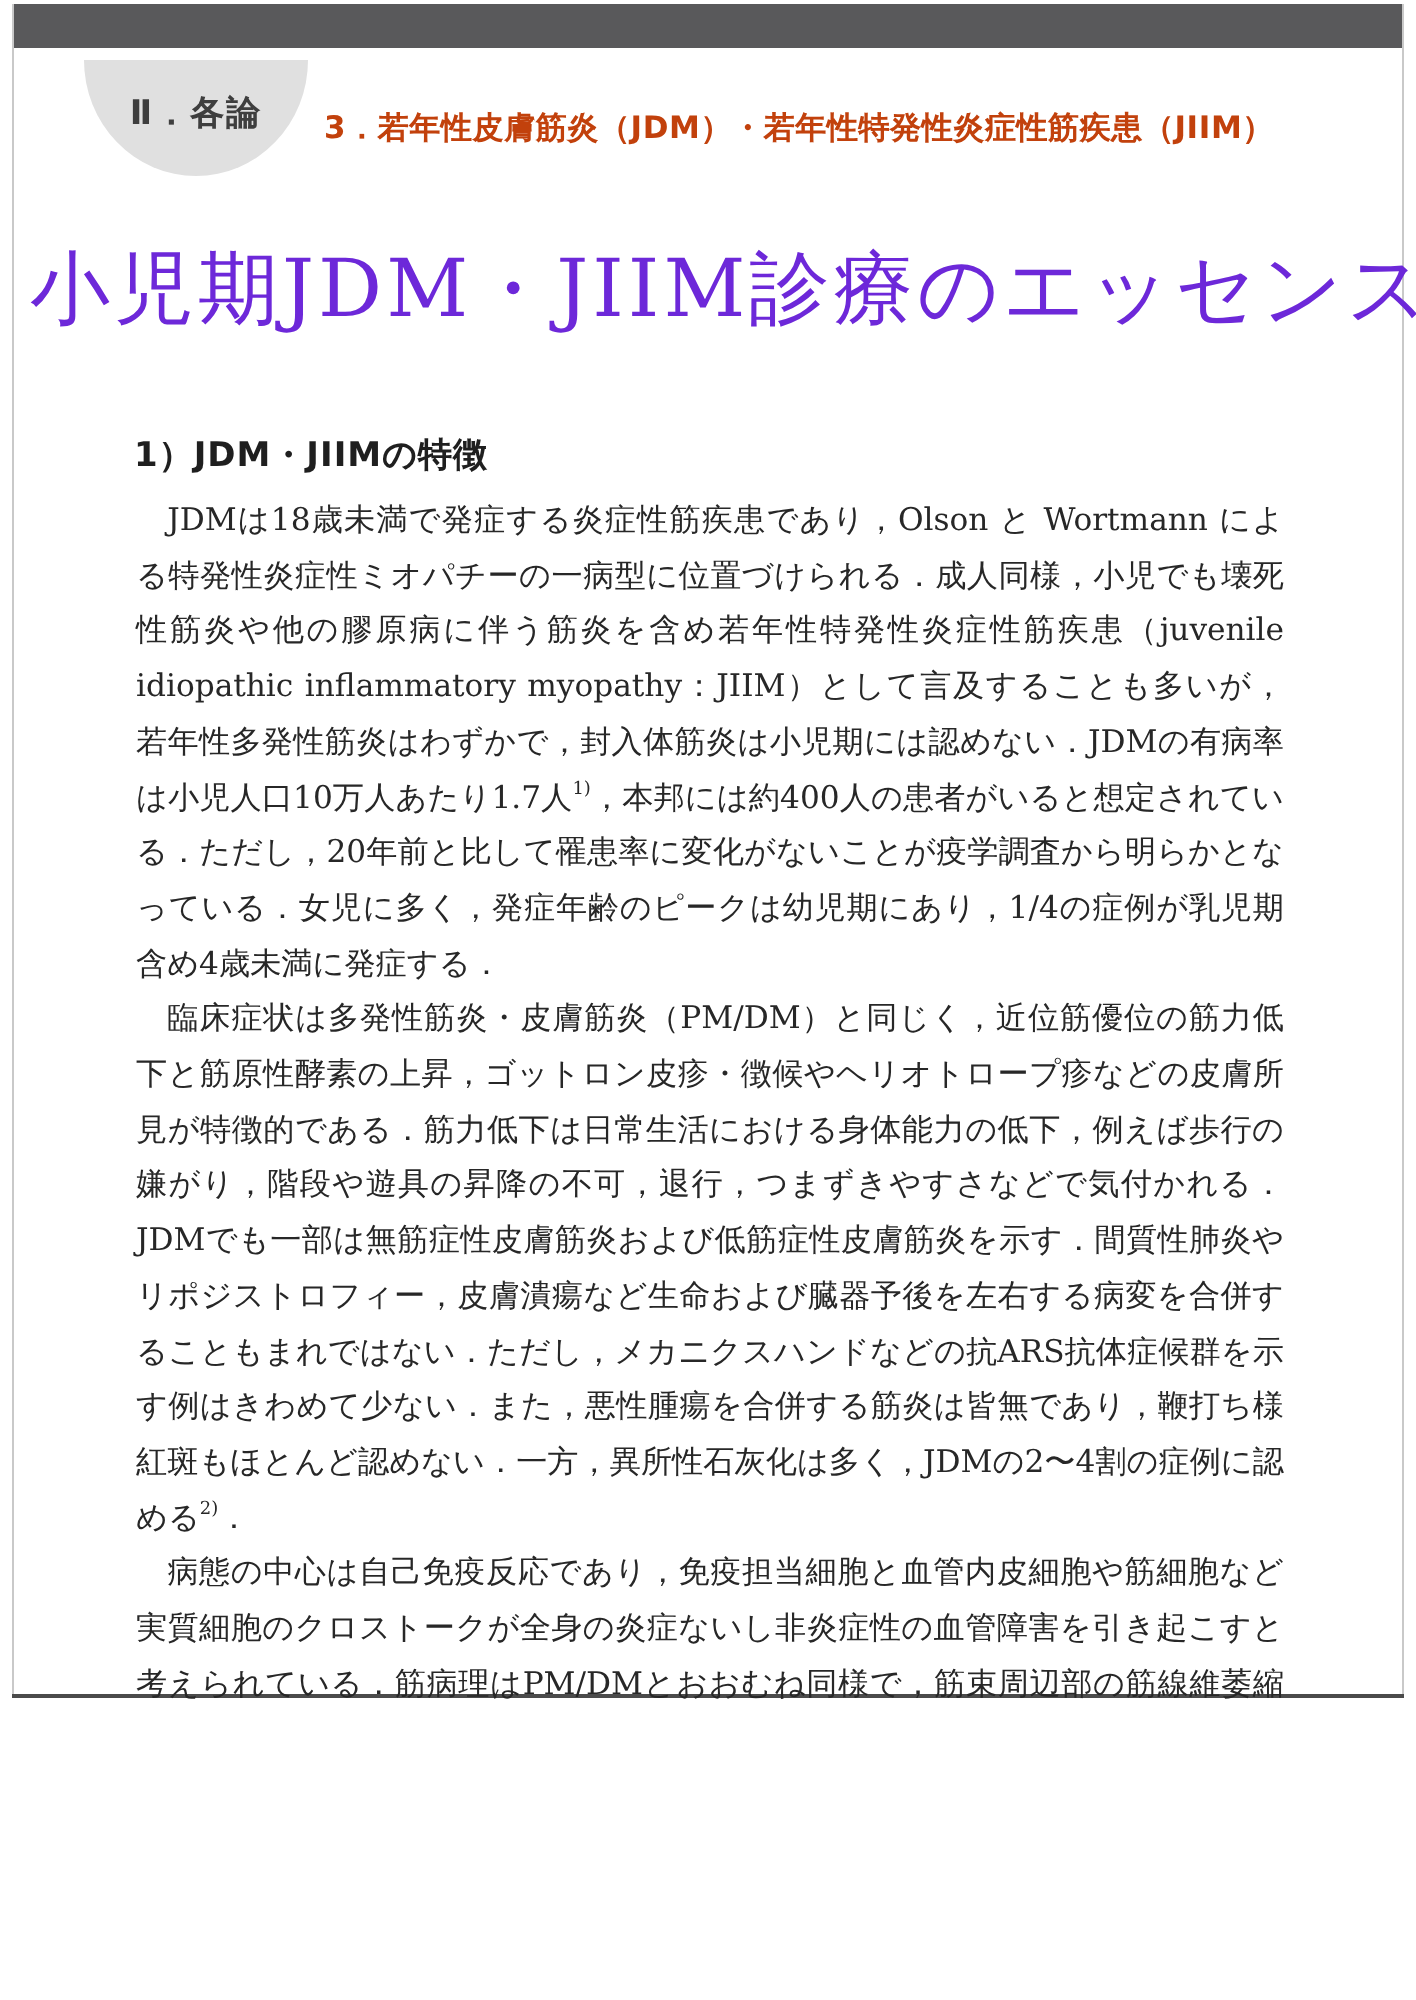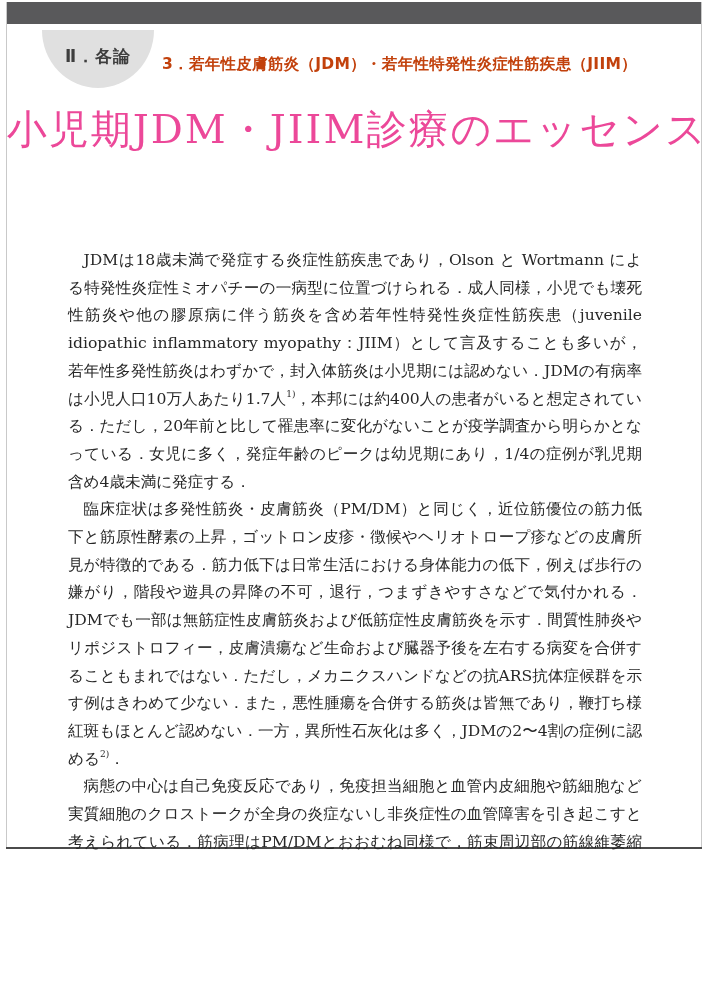--- a/index.html
+++ b/index.html
@@ -48,24 +48,24 @@
     letter-spacing: 1px; padding-bottom: 6px;
   }
   .chapter {
     position: absolute; left: 162px; top: 54px;
     font-family: "DejaVu Sans", "Liberation Sans", sans-serif;
     font-size: 15.5px; font-weight: 600; color: #c2410c;
     letter-spacing: 0.3px; white-space: nowrap;
   }
   .title {
     position: absolute; left: 0; right: 0; top: 102px;
-    margin: 0; text-align: right;
+    margin: 15px; text-align: left;
     font-family: "DejaVu Serif", "Liberation Serif", serif;
     font-weight: 500;
-    font-size: 40px; color: #ec4899; letter-spacing: 2px;
+    font-size: 40px; color: #6d28d9; letter-spacing: 2px;
     white-space: nowrap;
   }
   .section-heading {
     position: absolute; left: 67px; top: 216px;
     margin: 0;
     font-family: "DejaVu Sans", "Liberation Sans", sans-serif;
     font-size: 17px; font-weight: 700; color: #1f1f1f;
     letter-spacing: 0.5px;
   }
   .body-text {
@@ -114,20 +114,21 @@
   <div class="top-bar"></div>
 
   <div class="badge">
     <span class="badge-text">Ⅱ．各論</span>
   </div>
 
   <div class="chapter">3．若年性皮膚筋炎（JDM）・若年性特発性炎症性筋疾患（JIIM）</div>
 
   <h1 class="title">小児期JDM・JIIM診療のエッセンス</h1>
 
+  <h2 class="section-heading">1）JDM・JIIMの特徴</h2>
 
   <div class="body-text">
       <p>JDMは18歳未満で発症する炎症性筋疾患であり，Olson と Wortmann による特発性炎症性ミオパチーの一病型に位置づけられる．成人同様，小児でも壊死性筋炎や他の膠原病に伴う筋炎を含め若年性特発性炎症性筋疾患（juvenile idiopathic inflammatory myopathy：JIIM）として言及することも多いが，若年性多発性筋炎はわずかで，封入体筋炎は小児期には認めない．JDMの有病率は小児人口10万人あたり1.7人<sup>1)</sup>，本邦には約400人の患者がいると想定されている．ただし，20年前と比して罹患率に変化がないことが疫学調査から明らかとなっている．女児に多く，発症年齢のピークは幼児期にあり，1/4の症例が乳児期含め4歳未満に発症する．</p>
       <p>臨床症状は多発性筋炎・皮膚筋炎（PM/DM）と同じく，近位筋優位の筋力低下と筋原性酵素の上昇，ゴットロン皮疹・徴候やヘリオトロープ疹などの皮膚所見が特徴的である．筋力低下は日常生活における身体能力の低下，例えば歩行の嫌がり，階段や遊具の昇降の不可，退行，つまずきやすさなどで気付かれる．JDMでも一部は無筋症性皮膚筋炎および低筋症性皮膚筋炎を示す．間質性肺炎やリポジストロフィー，皮膚潰瘍など生命および臓器予後を左右する病変を合併することもまれではない．ただし，メカニクスハンドなどの抗ARS抗体症候群を示す例はきわめて少ない．また，悪性腫瘍を合併する筋炎は皆無であり，鞭打ち様紅斑もほとんど認めない．一方，異所性石灰化は多く，JDMの2〜4割の症例に認める<sup>2)</sup>．</p>
       <p>病態の中心は自己免疫反応であり，免疫担当細胞と血管内皮細胞や筋細胞など実質細胞のクロストークが全身の炎症ないし非炎症性の血管障害を引き起こすと考えられている．筋病理はPM/DMとおおむね同様で，筋束周辺部の筋線維萎縮と membrane attack complex 沈着を伴う内鞘毛細血管異常が特徴的であり，インターフェロノパチー（interferonopathy）を反映してMxAなどのI型インターフェロン誘導分子の発現をみる．炎症および阻血に伴う筋線維の大小不同，壊死や再生像とともに，CD4陽性細胞，B細胞，マクロファージ，形質細胞様樹状細胞の浸潤をみる．JDMでは微小梗塞像を認めることがある<sup>3)</sup>．</p>
       <p>筋炎特異的自己抗体は60〜70 %の症例で認められ，検出される抗体の種類によって臨床像が異なる（）．抗TIF1-γ抗体陽性者に皮膚病変が強い特徴があり，抗MDA5抗体陽性者は高率に急速進行性間質性肺炎を伴うとともに皮膚潰瘍や関節症状を示すこと</p>
     </div>
 
   <div class="footer">
     <span class="pagenum">106</span>

